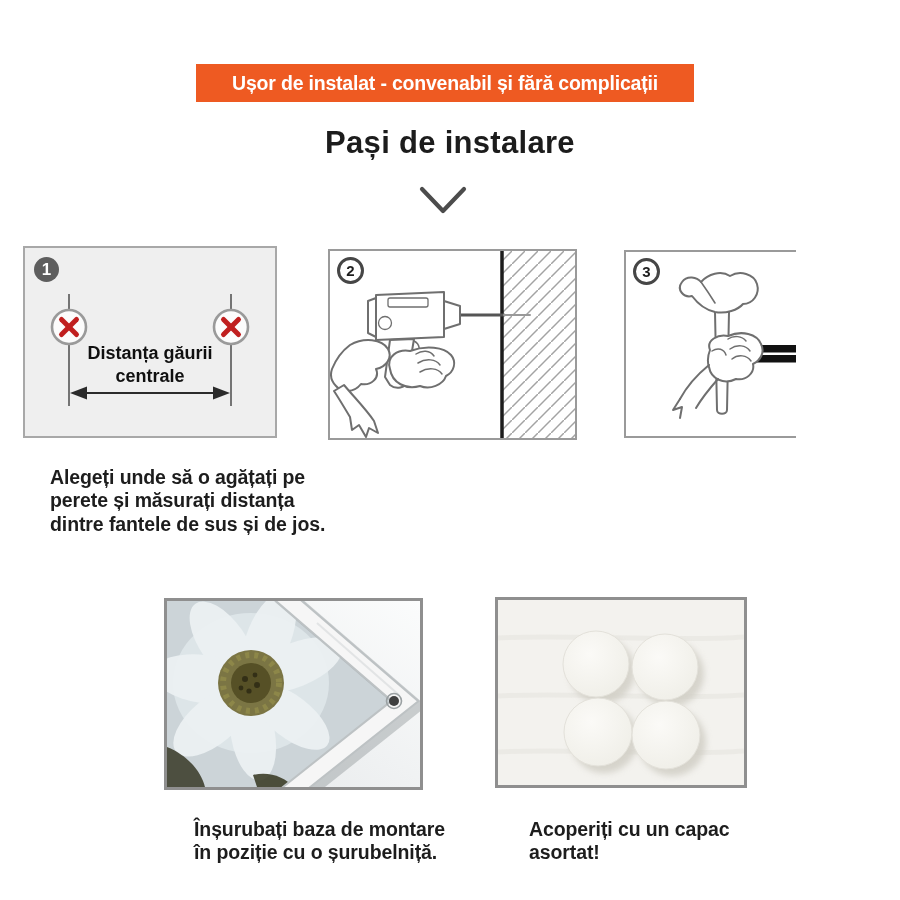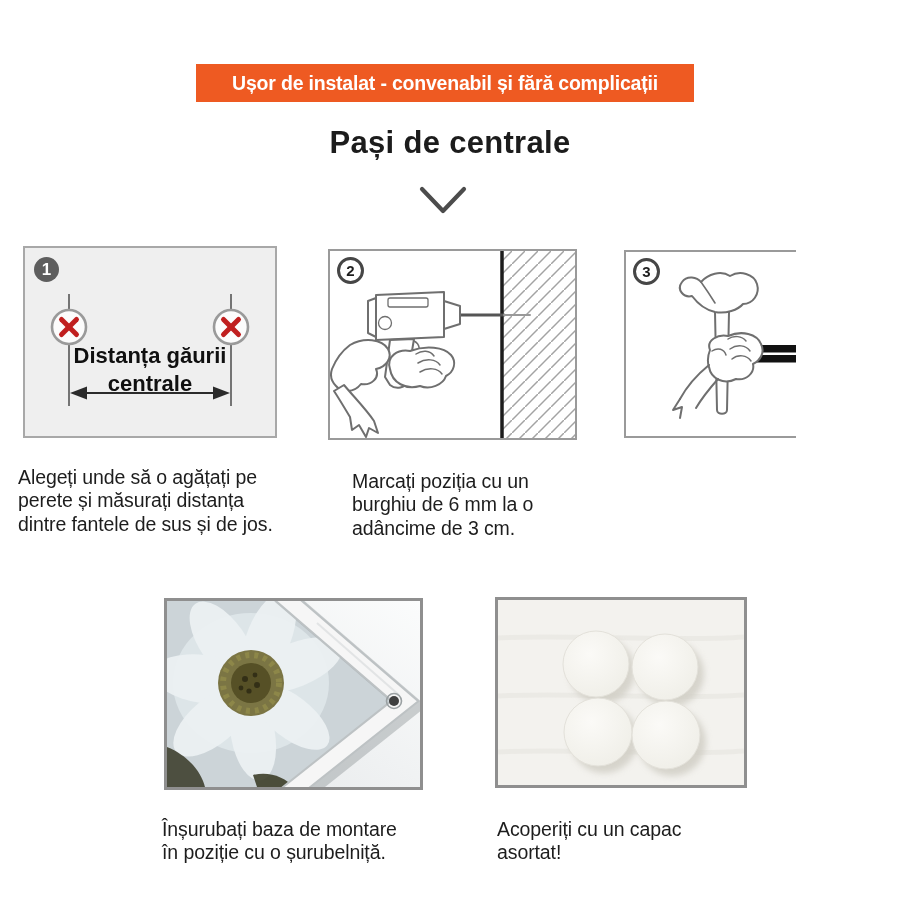--- a/index.html
+++ b/index.html
@@ -15,43 +15,43 @@
   .p1{left:23px;top:246px;width:254px;height:192px;background:#efefef;border:2px solid #a8a8a8;}
   .p2{left:328px;top:249px;width:249px;height:191px;background:#fff;border:2px solid #9a9a9a;}
   .p3{left:624px;top:250px;width:259px;height:188px;background:#fff;border:2px solid #9a9a9a;}
   .panel svg{position:absolute;left:0;top:0;display:block;}
   .badge{position:absolute;border-radius:50%;text-align:center;font-weight:bold;z-index:3;}
   .badge-filled{left:9px;top:9px;width:25px;height:25px;background:#5e5e5e;color:#fff;
                 font-size:17px;line-height:25px;}
   .badge-outline{left:7px;top:6px;width:21px;height:21px;background:#fff;border:3px solid #464646;
                  color:#1d1d1d;font-size:15px;line-height:21px;}
   .diagram-label{position:absolute;left:28px;right:28px;top:94px;text-align:center;
-                 font-size:22px;line-height:1.25;font-weight:600;color:#101010;white-space:pre-line;z-index:2;}
-  .caption{position:absolute;font-size:19.5px;line-height:1.2;font-weight:400;color:#1d1d1d;
-           white-space:pre-line;letter-spacing:-0.1px;}
+                 font-size:18px;line-height:1.25;font-weight:600;color:#101010;white-space:pre-line;z-index:2;}
+  .caption{position:absolute;font-size:19.5px;line-height:1.2;font-weight:700;color:#1d1d1d;
+           white-space:pre-line;letter-spacing:-0.1px;margin-left:32px;}
   .c1{left:18px;top:466px;}
   .c2{left:352px;top:470px;}
   .c3{left:637px;top:476px;}
   .c4{left:162px;top:818px;}
   .c5{left:497px;top:818px;}
   .photo{position:absolute;box-sizing:border-box;border:3px solid #8f8f8f;overflow:hidden;background:#eceeef;}
   .photoA{left:164px;top:598px;width:259px;height:192px;}
   .photoB{left:495px;top:597px;width:252px;height:191px;}
   .photo svg{display:block;}
 </style>
 </head>
 <body>
 
 <div class="page">
 
   <div class="banner">
     <span>Ușor de instalat - convenabil și fără complicații</span>
   </div>
 
-  <h1 class="title">Pași de centrale</h1>
+  <h1 class="title">Pași de instalare</h1>
 
   <svg class="chevron" width="54" height="34" viewBox="0 0 54 34">
     <polyline points="6,5 27,27 48,5" fill="none" stroke="#4c4c4c" stroke-width="4.2" stroke-linecap="round" stroke-linejoin="round"></polyline>
   </svg>
 
   <div class="panel p1">
     <div class="badge badge-filled">1</div>
     <svg width="250" height="188" viewBox="0 0 250 188">
       <g>
         <line x1="44" y1="46" x2="44" y2="158" stroke="#555" stroke-width="1.6"></line>
@@ -135,23 +135,20 @@
         <path d="M92,127 C84,136 76,146 70,156" fill="none"></path>
         <path d="M54,147 L47,158 L56,155 L54,166" fill="none"></path>
       </g>
     </svg>
     <div class="badge badge-outline">3</div>
   </div>
 
   <div class="caption c1">Alegeți unde să o agățați pe
 perete și măsurați distanța
 dintre fantele de sus și de jos.</div>
-  <div class="caption c2">Marcați poziția cu un
-burghiu de 6 mm la o
-adâncime de 3 cm.</div>
 
   <div class="photo photoA">
     <svg width="253" height="186" viewBox="0 0 253 186">
       <defs>
         <linearGradient id="bgG" x1="0" y1="1" x2="1" y2="0">
           <stop offset="0" stop-color="#e4e7e9"></stop>
             <stop offset="1" stop-color="#fbfcfc"></stop>
         </linearGradient>
       </defs>
       <rect width="253" height="186" fill="url(#bgG)"></rect>

